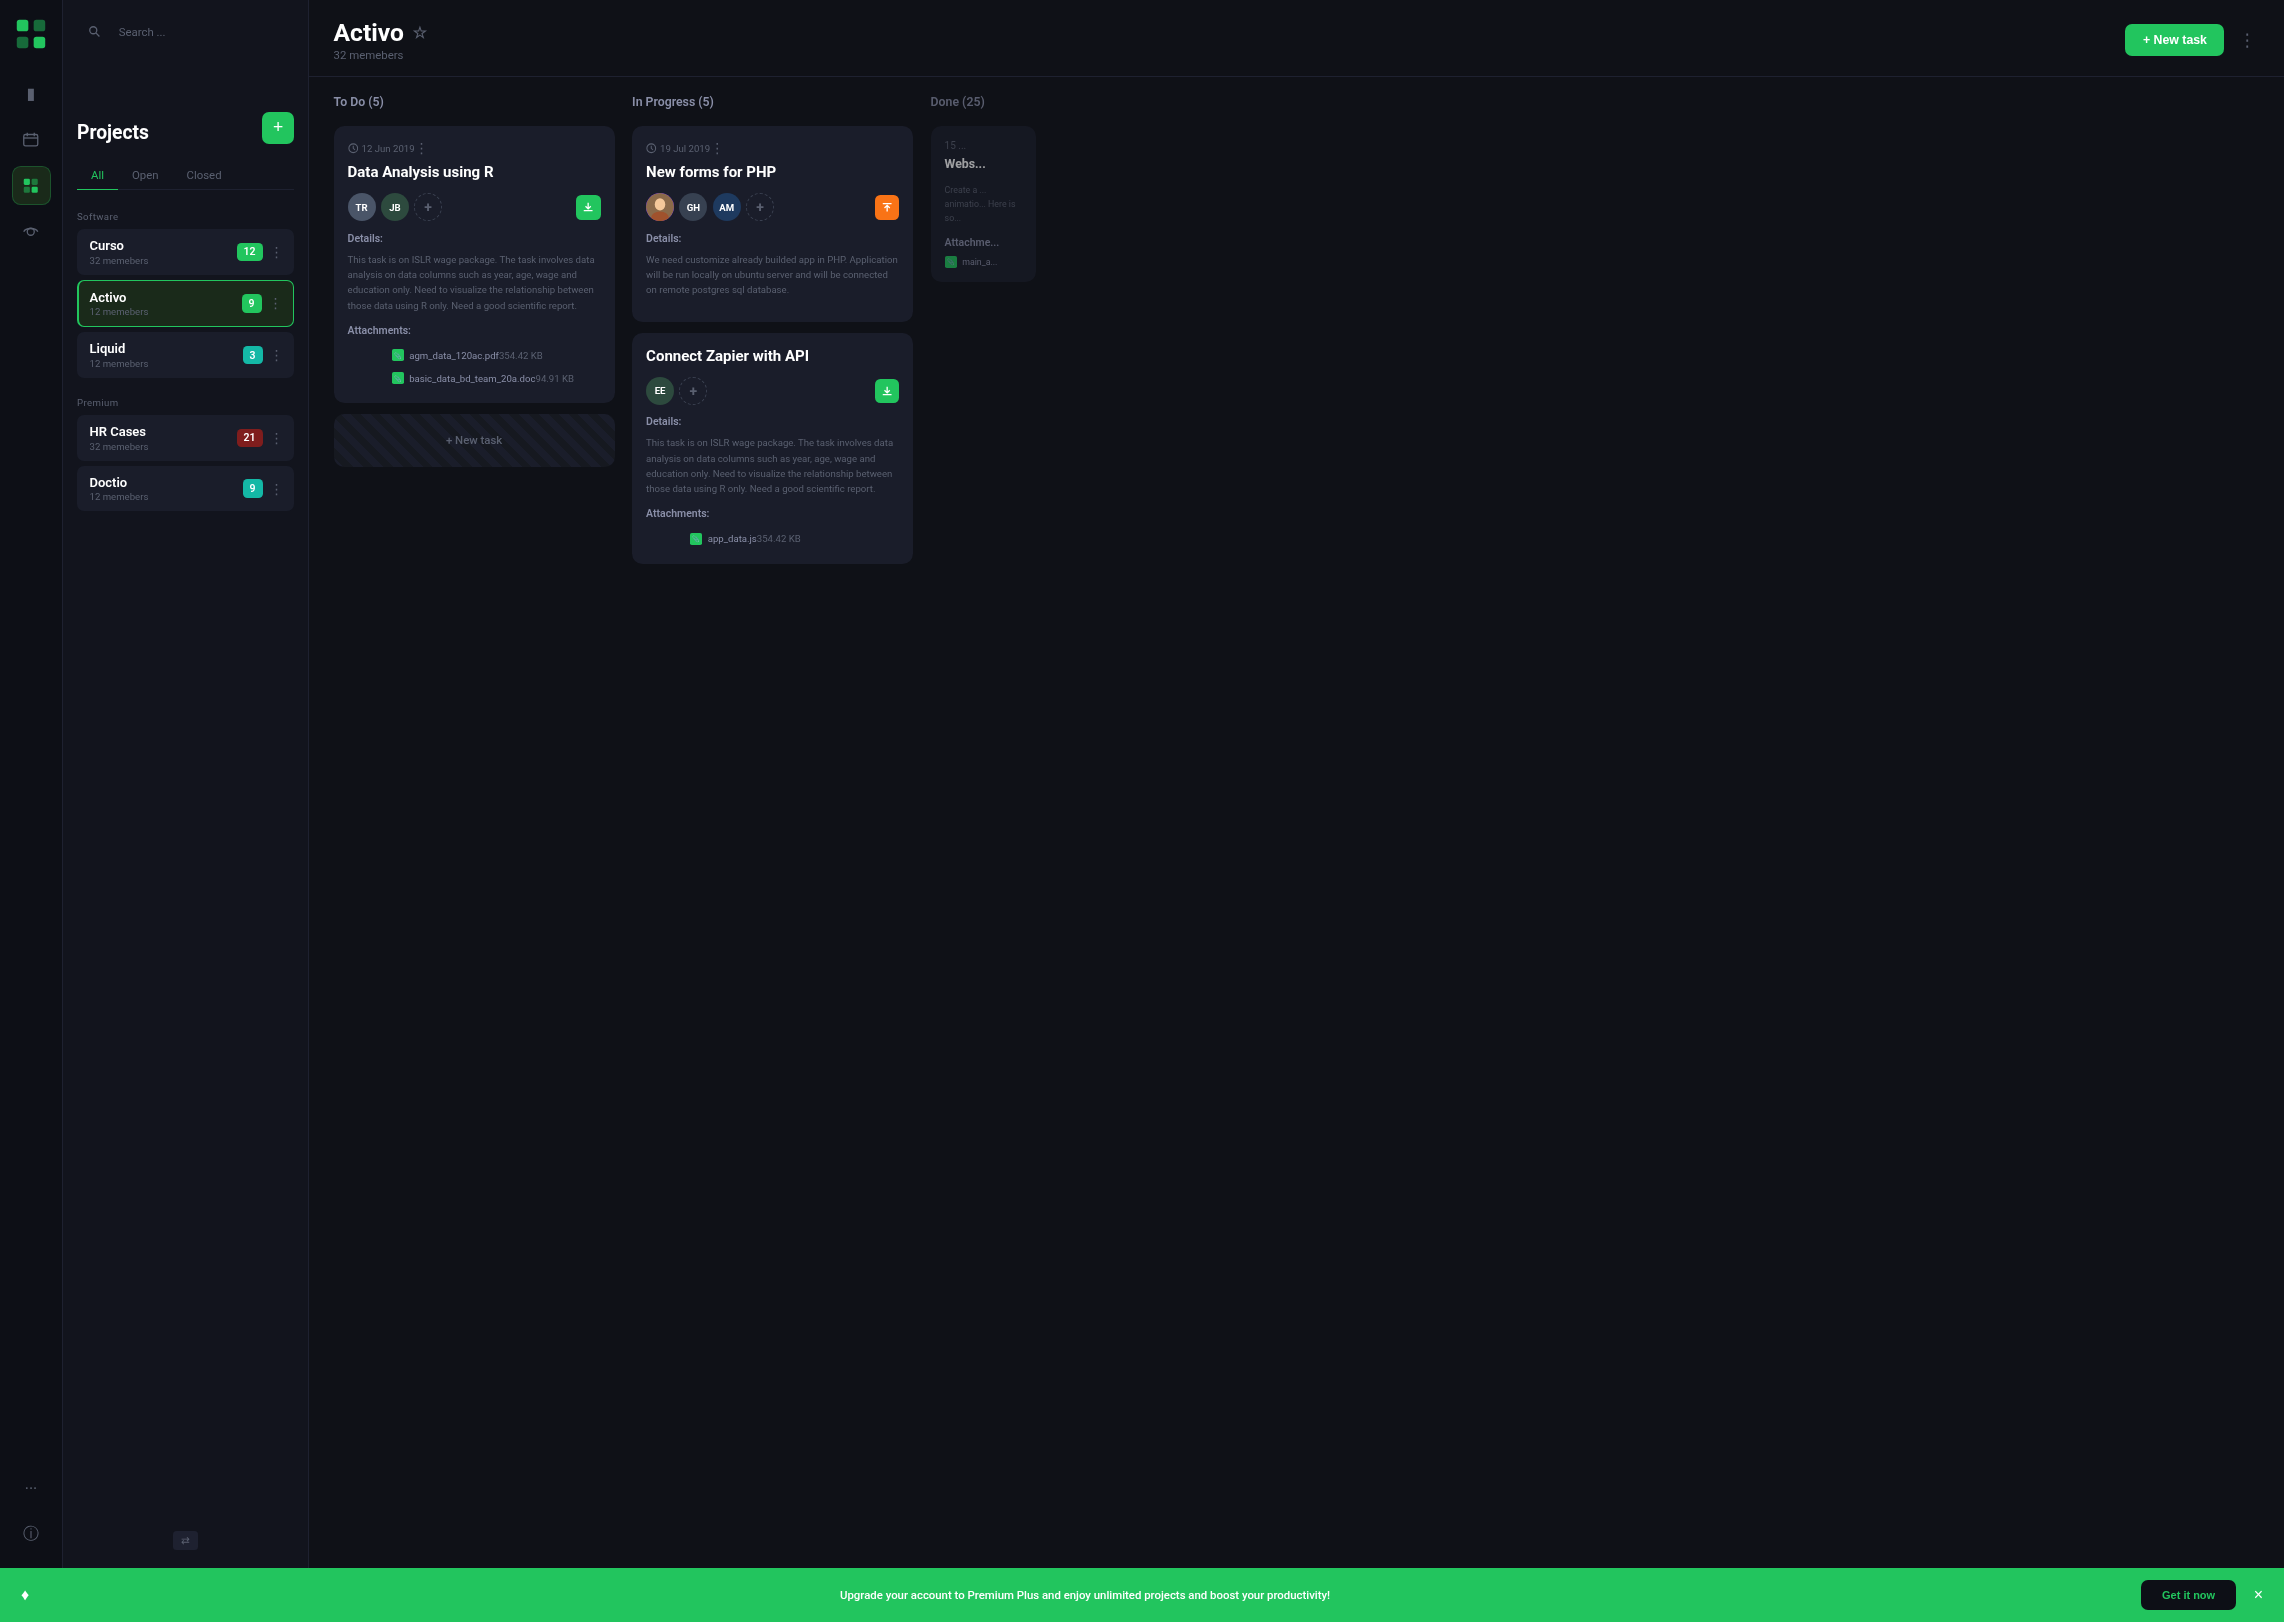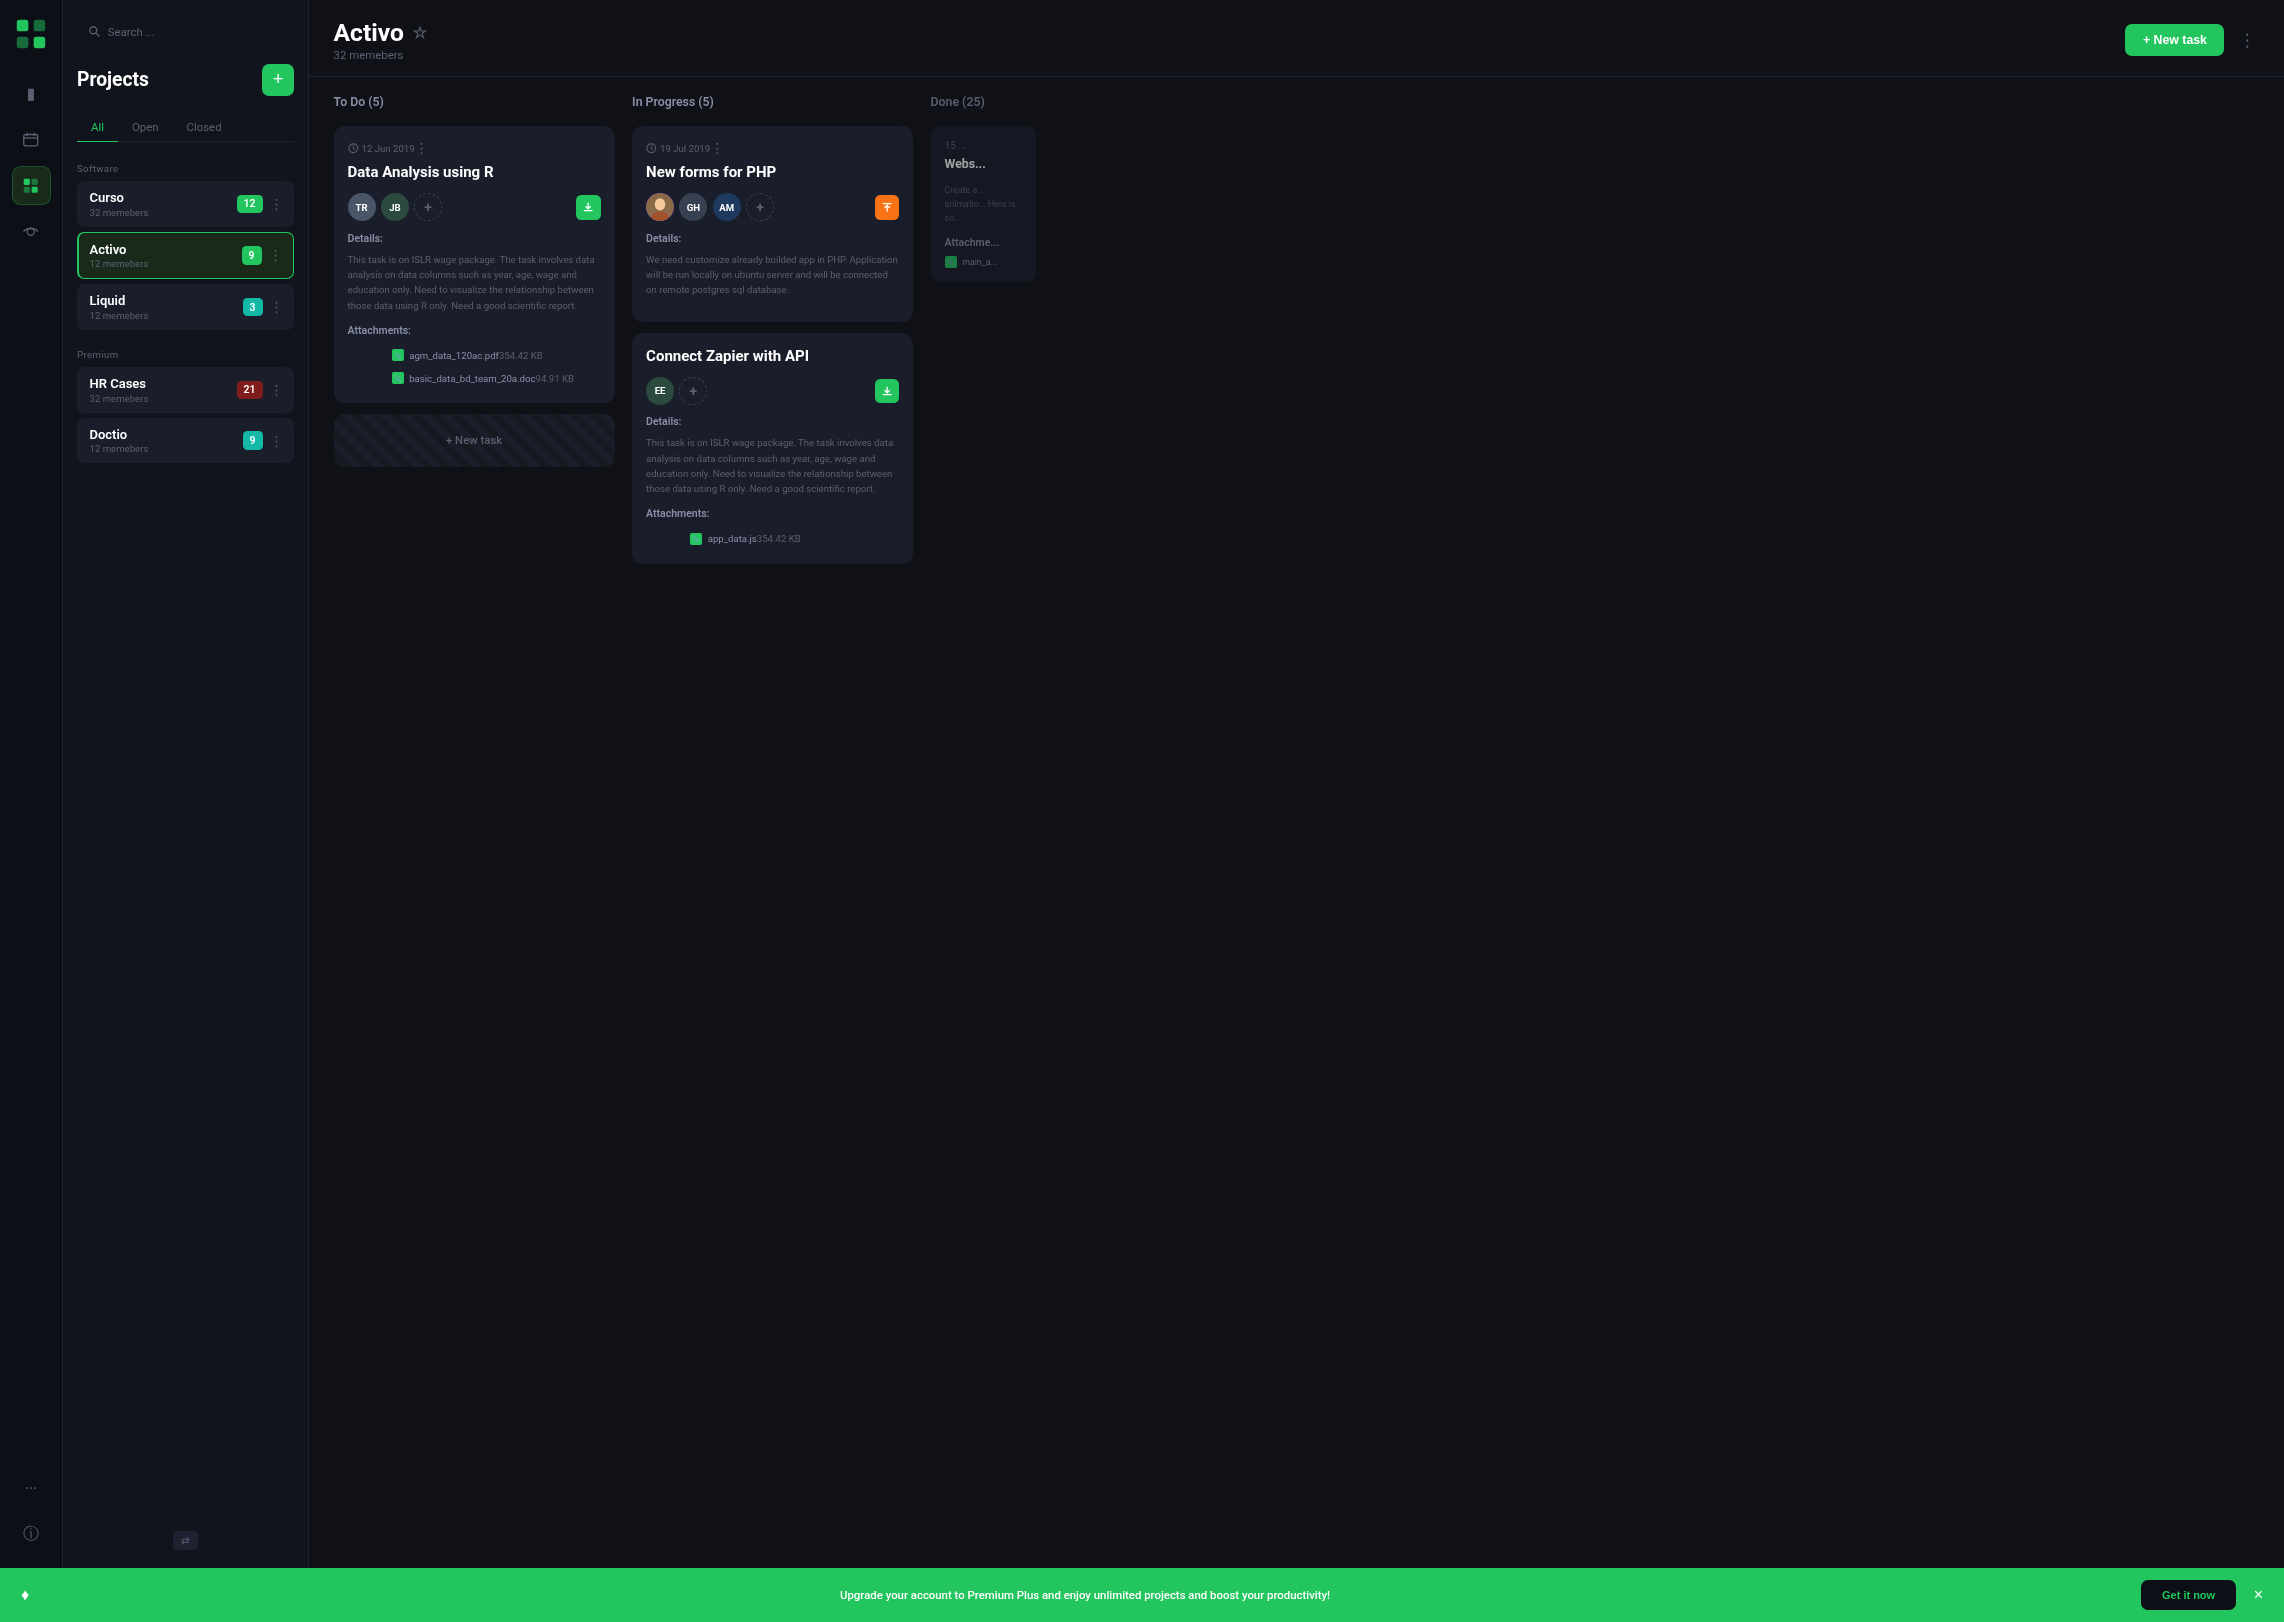--- a/index.html
+++ b/index.html
@@ -71,34 +71,35 @@
       display: flex;
       flex-direction: column;
       padding: 17.5px 14px;
       overflow-y: auto;
       border-right: 0.9px solid #1e2130;
     }
 
     .search-bar {
       display: flex;
       align-items: center;
-      gap: 8px;
+      gap: 19px;
       padding: 7px 10.5px;
       background: transparent;
       border-radius: 7px;
-      margin-bottom: 18px;
+      margin-bottom: 26px;
       color: #5a6070;
       font-size: 11.4px;
     }
 
     .projects-header {
       display: flex;
-      align-items: center;
+      align-items: flex-end;
       justify-content: space-between;
       margin-bottom: 17.5px;
+      margin-top: 40px;
     }
 
     .projects-title {
       font-size: 19.3px;
       font-weight: 700;
       color: #fff;
     }
 
     .add-btn {
       width: 32px;

